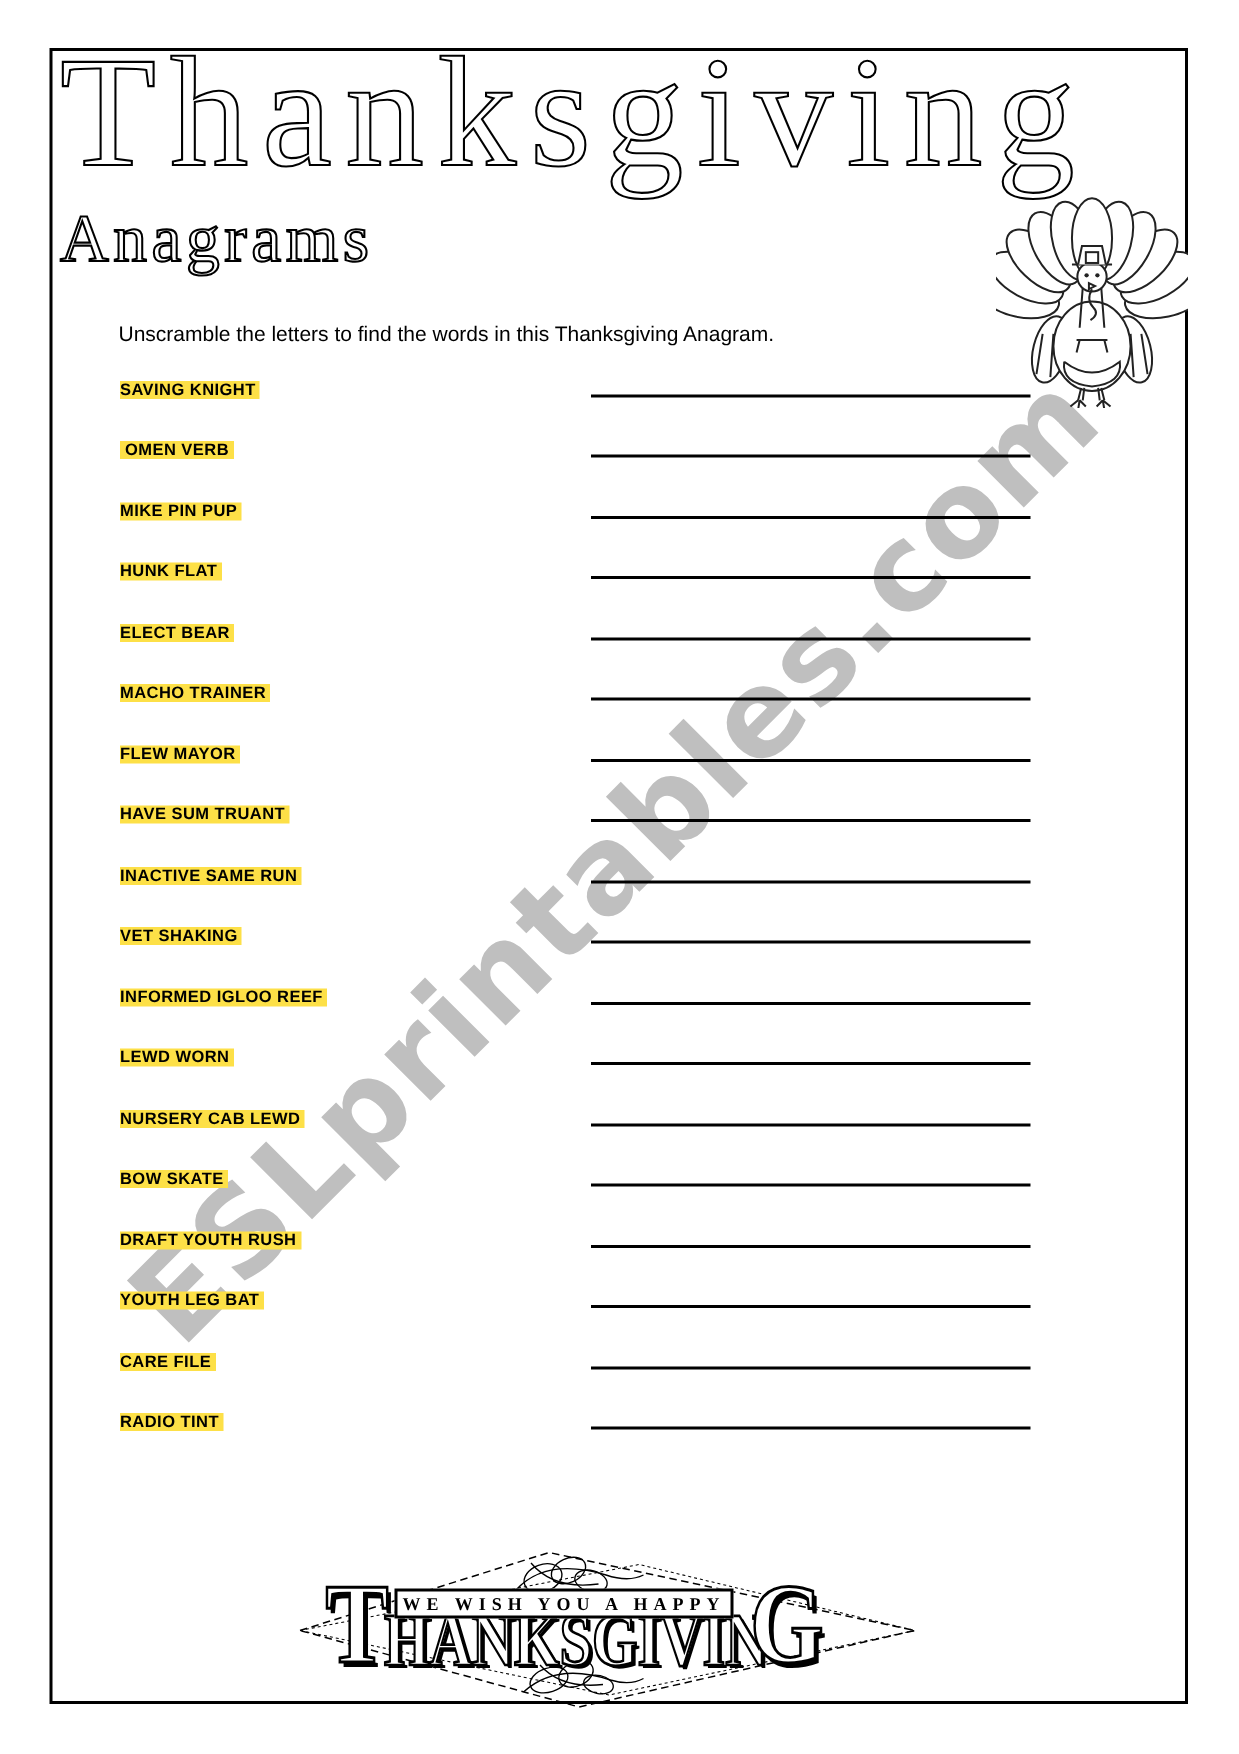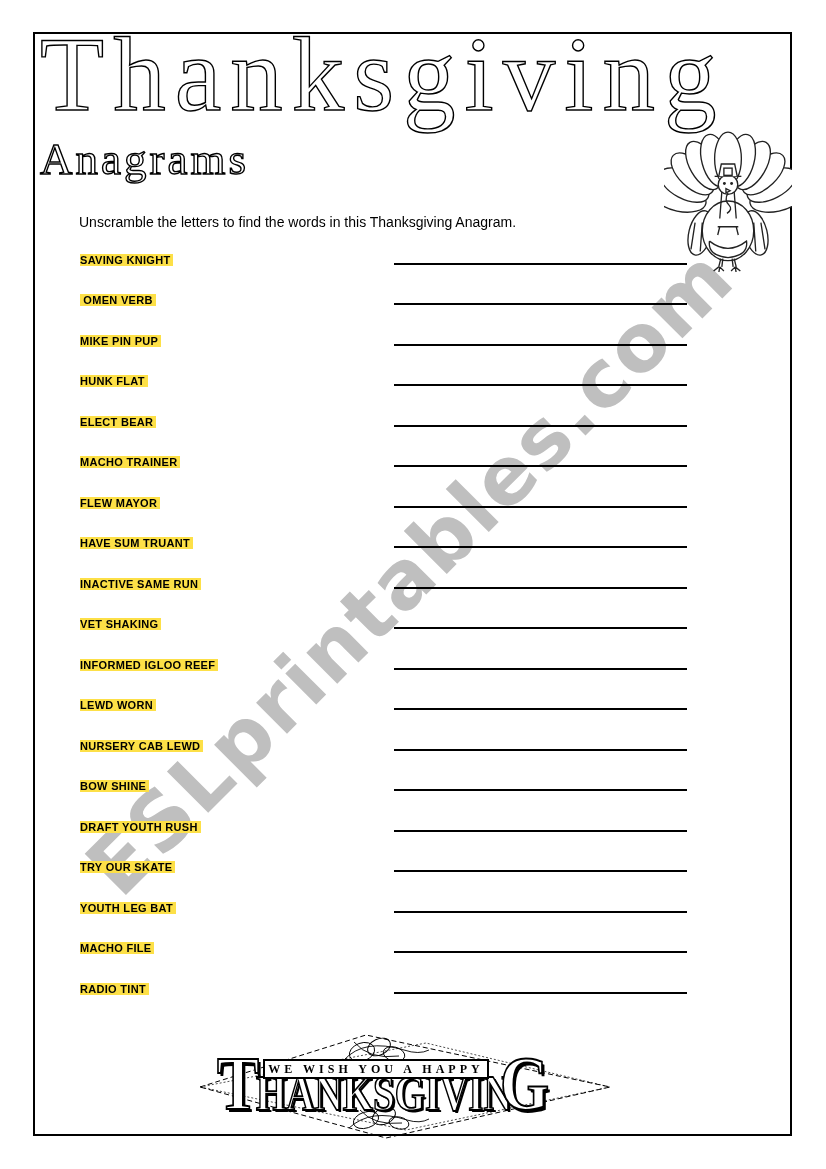--- a/index.html
+++ b/index.html
@@ -165,41 +165,37 @@
       <span class="label">LEWD WORN</span>
       <div class="answer-line"></div>
     </div>
 
     <div class="row">
       <span class="label">NURSERY CAB LEWD</span>
       <div class="answer-line"></div>
     </div>
 
     <div class="row">
-      <span class="label">BOW SHINE</span>
+      <span class="label">BOW SKATE</span>
       <div class="answer-line"></div>
     </div>
 
     <div class="row">
       <span class="label">DRAFT YOUTH RUSH</span>
       <div class="answer-line"></div>
     </div>
 
-    <div class="row">
-      <span class="label">TRY OUR SKATE</span>
-      <div class="answer-line"></div>
-    </div>
 
     <div class="row">
       <span class="label">YOUTH LEG BAT</span>
       <div class="answer-line"></div>
     </div>
 
     <div class="row">
-      <span class="label">MACHO FILE</span>
+      <span class="label">CARE FILE</span>
       <div class="answer-line"></div>
     </div>
 
 
     <div class="row">
       <span class="label">RADIO TINT</span>
       <div class="answer-line"></div>
     </div>
   </div>
 

